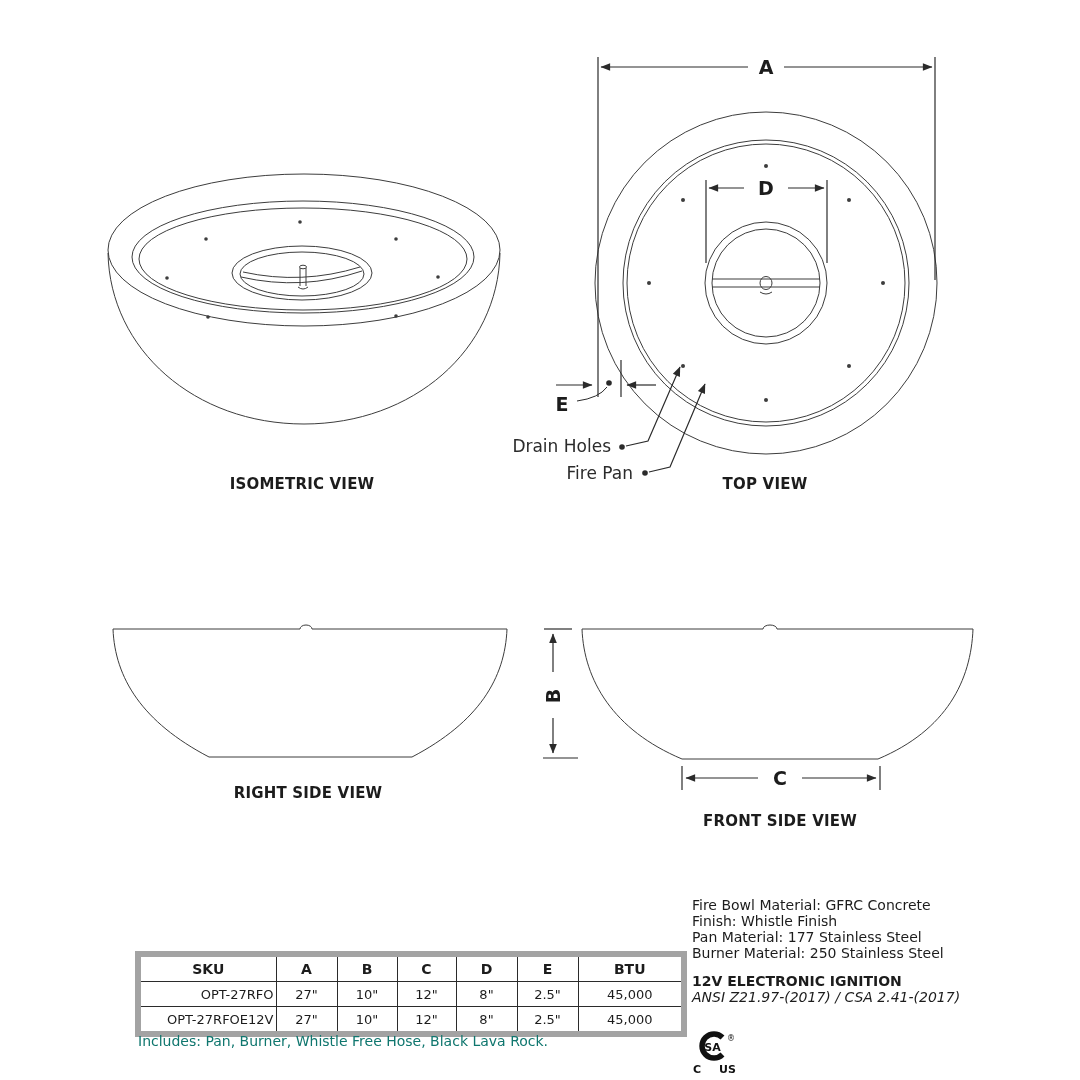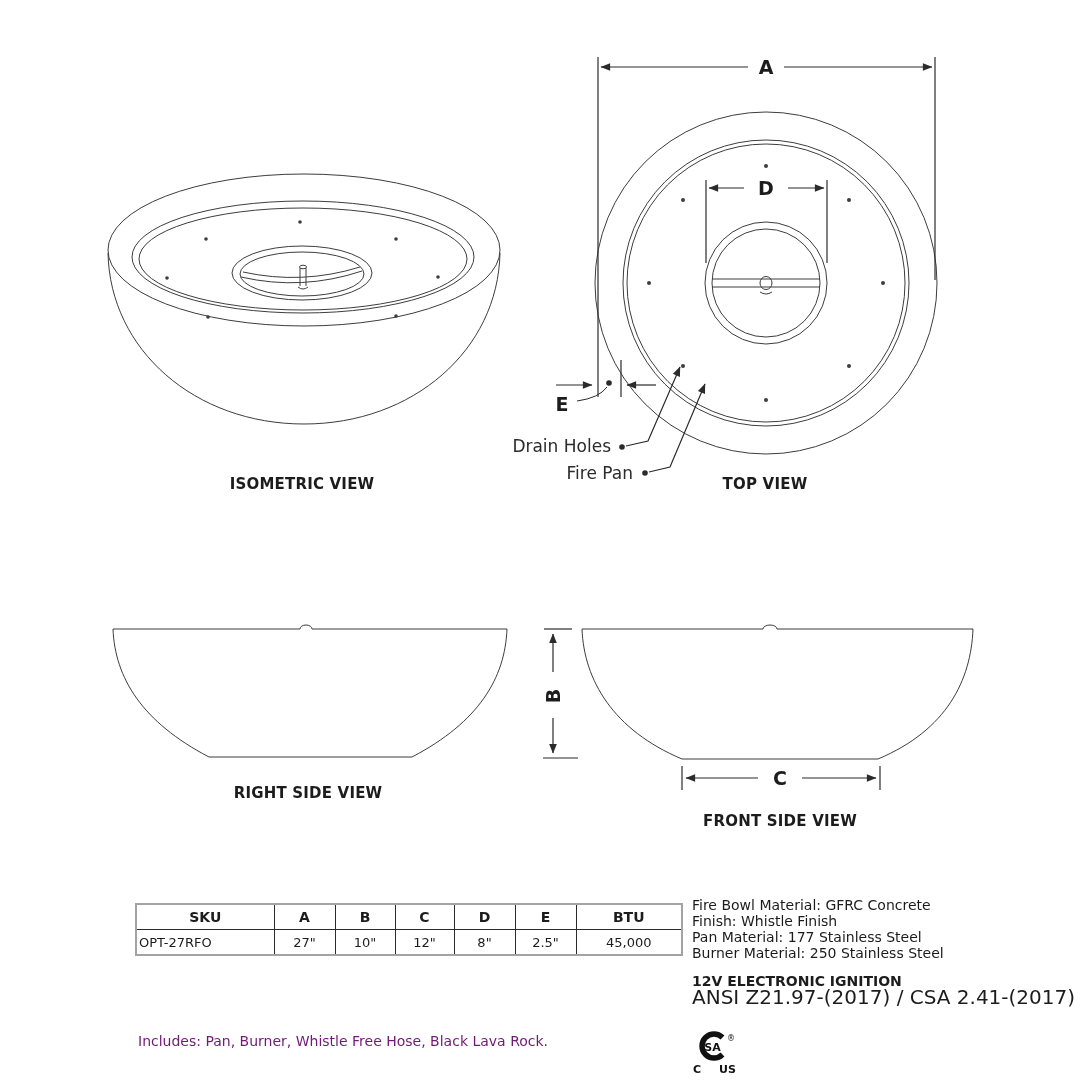--- a/index.html
+++ b/index.html
@@ -6,30 +6,30 @@
   body{width:1080px;height:1080px;position:relative;font-family:"DejaVu Sans","Liberation Sans",sans-serif;color:#1f1f1f;overflow:hidden;}
   .abs{position:absolute;}
   svg text{font-family:"DejaVu Sans","Liberation Sans",sans-serif;fill:#1c1c1c;}
   .view-label{font-size:15px;font-weight:bold;letter-spacing:.2px;}
   .dim-letter{font-size:19px;font-weight:bold;}
   .callout-label{font-size:17px;fill:#2b2b2b;}
 
   
   #spec-table{position:absolute;left:135px;top:903px;width:546px;border-collapse:collapse;table-layout:fixed;font-size:13px;color:#1c1c1c;}
   #spec-table th,#spec-table td{border:1px solid #2b2b2b;height:24px;text-align:center;padding:0 2px;overflow:hidden;white-space:nowrap;}
-  #spec-table{border:2px solid #a3a3a3;}
+  #spec-table{border:6px solid #a3a3a3;margin-top:48px;}
   #spec-table th{font-size:14px;font-weight:bold;}
-  #spec-table td:first-child{text-align:left;}
+  #spec-table td:first-child{text-align:right;}
 
   
   #materials{position:absolute;left:692px;top:897px;font-size:14px;line-height:16px;color:#1c1c1c;}
   #ignition-title{margin-top:12px;font-weight:bold;font-size:14px;}
-  #ignition-standard{font-size:20px;}
-
-  #includes-note{position:absolute;left:138px;top:1033px;font-size:14px;color:#701a75;}
+  #ignition-standard{font-size:14px;font-style:italic;}
+
+  #includes-note{position:absolute;left:138px;top:1033px;font-size:14px;color:#0f766e;}
 </style>
 </head>
 <body>
 
 <svg class="abs" style="left:0;top:0" width="1080" height="880" viewBox="0 0 1080 880">
   <defs>
     <marker id="arw" viewBox="0 0 10 10" refX="9.5" refY="5" markerWidth="11" markerHeight="8" orient="auto">
       <path d="M0,1 L10,5 L0,9 Z" fill="#2b2b2b"></path>
     </marker>
   </defs>
@@ -170,20 +170,29 @@
   <tbody>
       <tr>
         <td>OPT-27RFO</td>
         <td>27"</td>
         <td>10"</td>
         <td>12"</td>
         <td>8"</td>
         <td>2.5"</td>
         <td>45,000</td>
       </tr>
+      <tr>
+        <td>OPT-27RFOE12V</td>
+        <td>27"</td>
+        <td>10"</td>
+        <td>12"</td>
+        <td>8"</td>
+        <td>2.5"</td>
+        <td>45,000</td>
+      </tr>
     </tbody>
 </table>
 
 <div id="materials">
   <div>Fire Bowl Material: GFRC Concrete</div>
   <div>Finish: Whistle Finish</div>
   <div>Pan Material: 177 Stainless Steel</div>
   <div>Burner Material: 250 Stainless Steel</div>
   <div id="ignition-title">12V ELECTRONIC IGNITION</div>
   <div id="ignition-standard">ANSI Z21.97-(2017) / CSA 2.41-(2017)</div>

